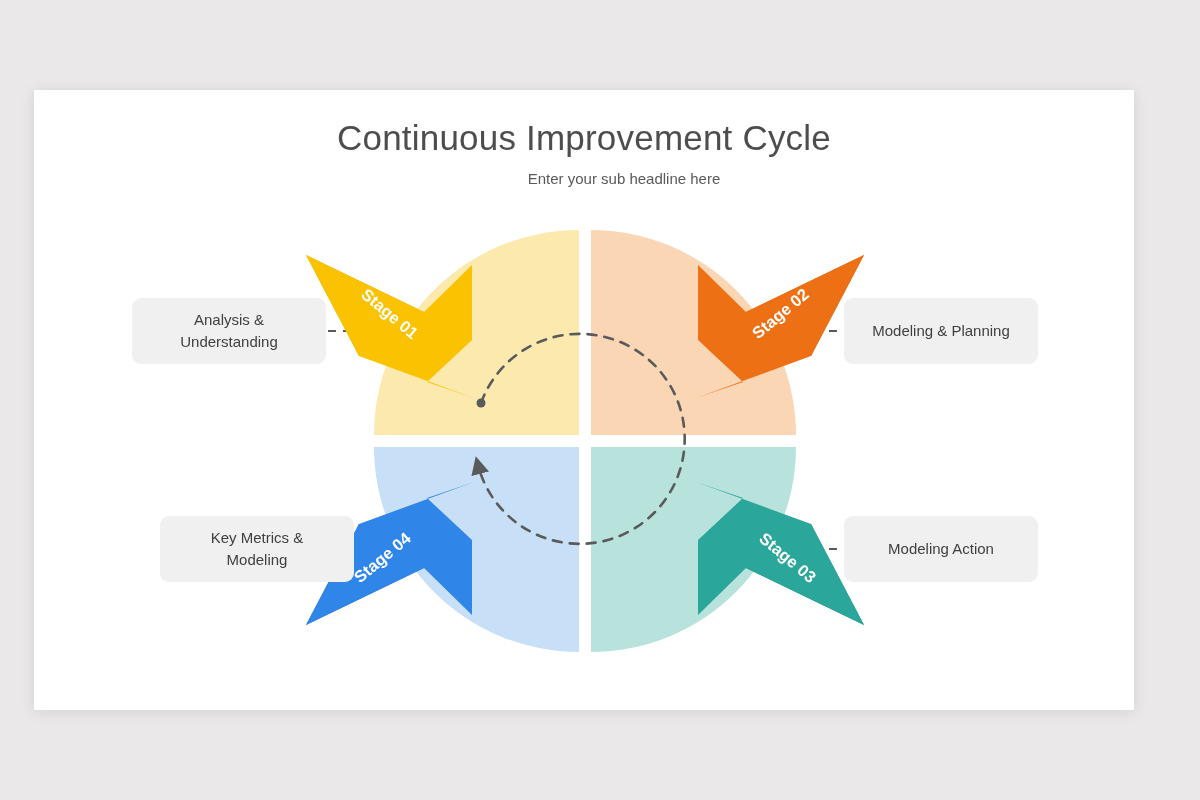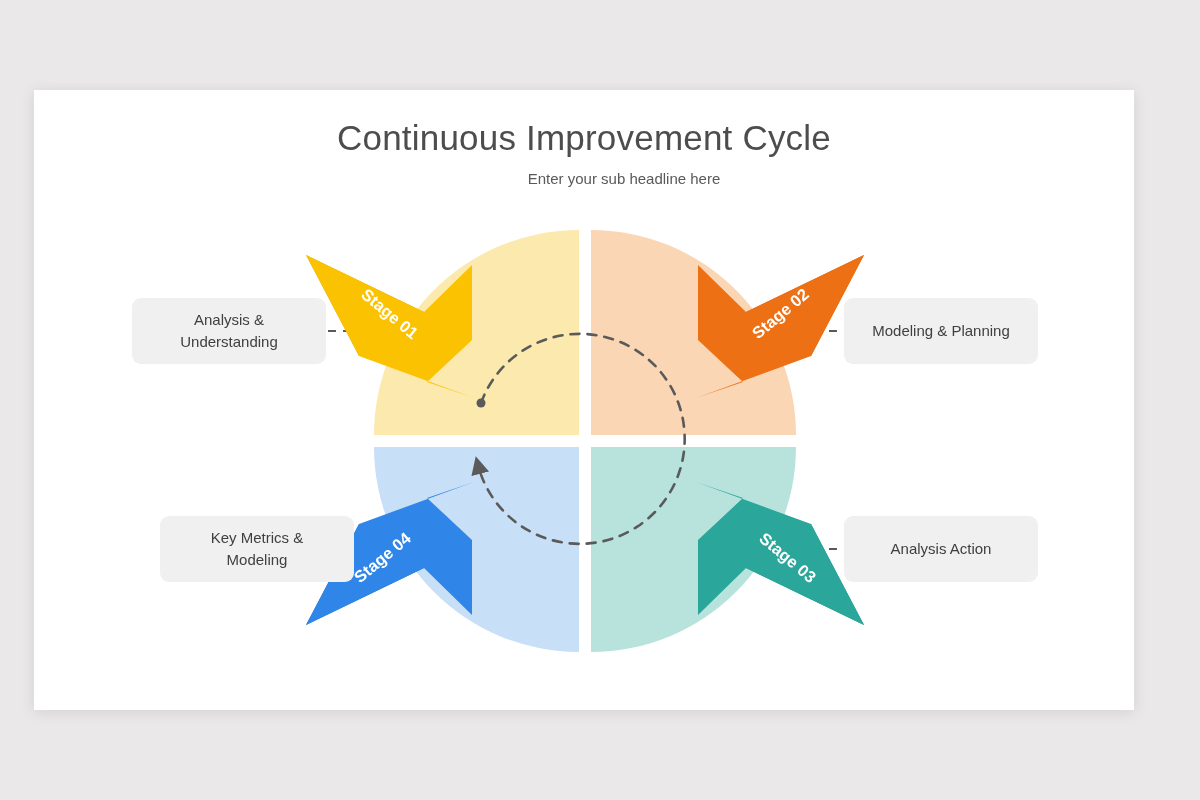--- a/index.html
+++ b/index.html
@@ -151,16 +151,16 @@
   </div>
 
   <div class="label-box" id="label-4">
     <span>
       <span>Key Metrics &amp;</span><br>
       <span>Modeling</span>
     </span>
   </div>
 
   <div class="label-box" id="label-3">
-    <span>Analysis Action</span>
+    <span>Modeling Action</span>
   </div>
 
 </div>
 
 </body></html>

